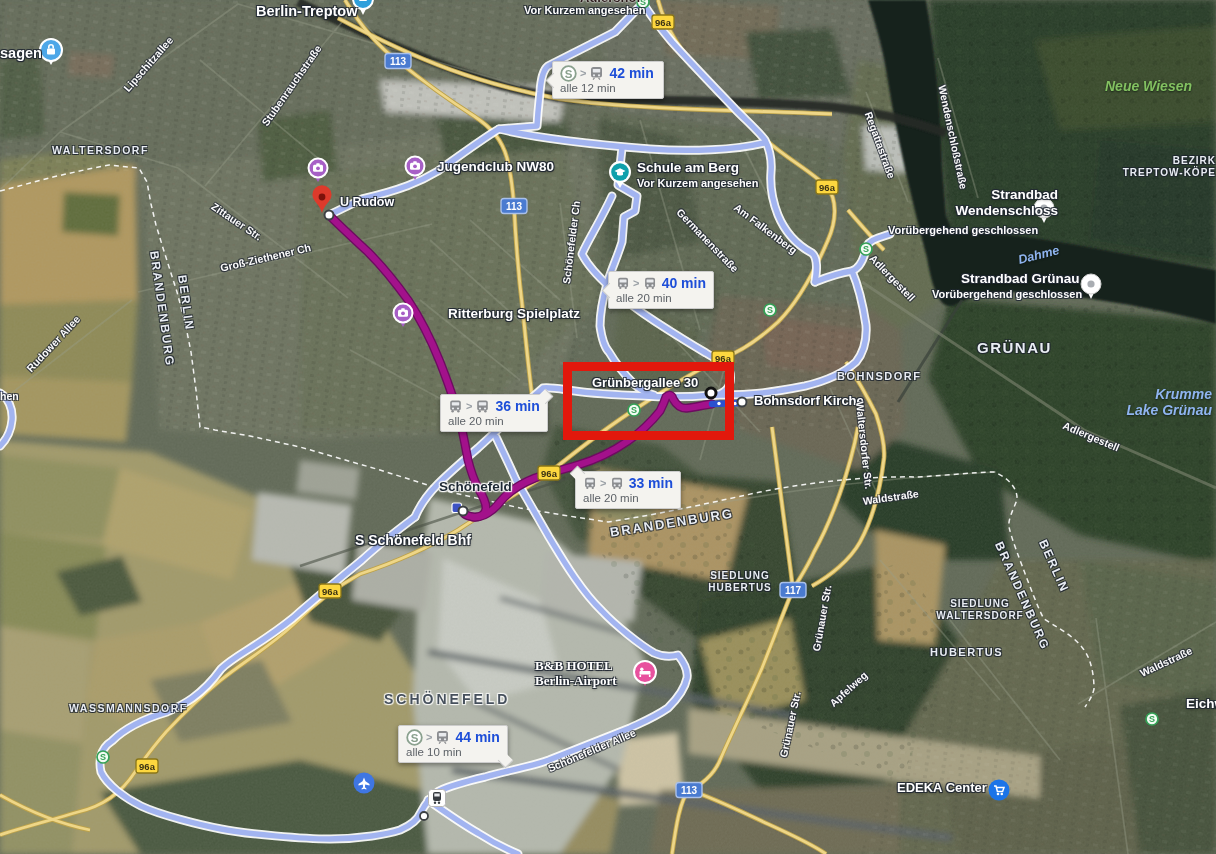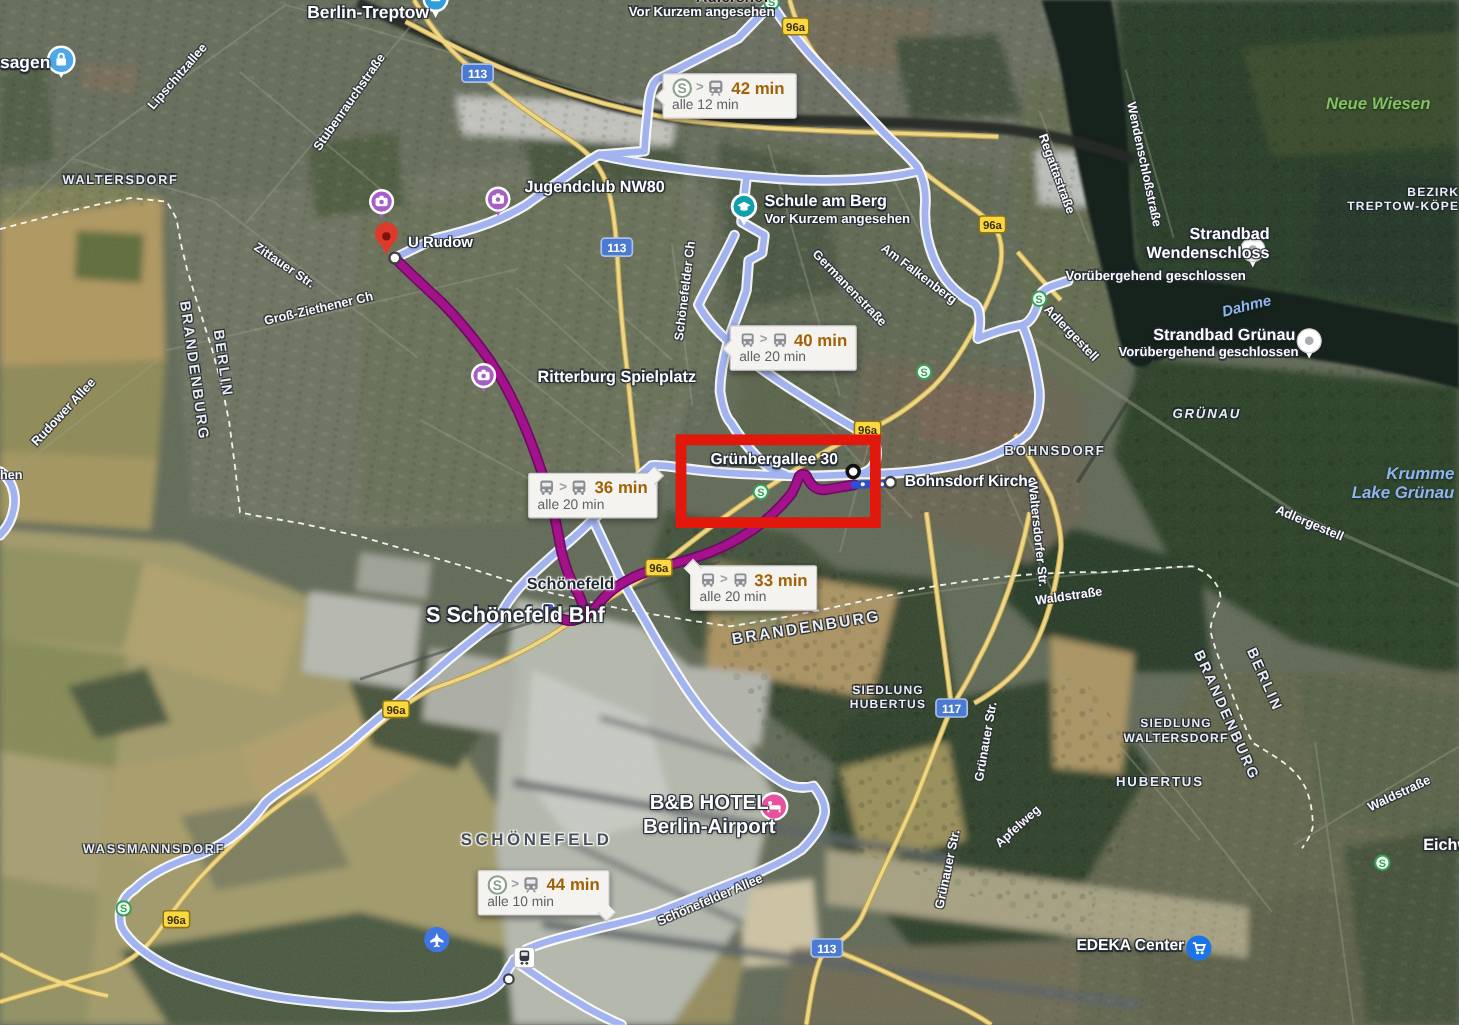--- a/index.html
+++ b/index.html
@@ -18,21 +18,21 @@
  text-shadow:-1px -1px 1px rgba(255,255,255,.9),1px -1px 1px rgba(255,255,255,.9),-1px 1px 1px rgba(255,255,255,.9),1px 1px 1px rgba(255,255,255,.9),0 0 3px #fff;}
 .graylbl{color:#46505c;font-weight:bold;font-size:14px;letter-spacing:3px;
  text-shadow:-1px -1px 1px rgba(255,255,255,.85),1px -1px 1px rgba(255,255,255,.85),-1px 1px 1px rgba(255,255,255,.85),1px 1px 1px rgba(255,255,255,.85);}
 .water{color:#8fb4ef;font-style:italic;font-size:12.5px;font-weight:bold;
  text-shadow:0 1px 2px rgba(10,20,15,.8);}
 .green{color:#83c161;font-style:italic;font-size:14px;font-weight:bold;
  text-shadow:0 1px 2px rgba(10,25,12,.8);}
 .bub{position:absolute;background:#f4f3ef;border:1px solid #ccc;border-radius:2px;
  box-shadow:0 2px 5px rgba(0,0,0,.4);padding:3px 7px 4px 7px;z-index:30;white-space:nowrap;}
 .bub .r1{display:flex;align-items:center;height:16px;flex-wrap:nowrap;}
-.bub .mins{font-size:14px;font-weight:bold;color:#a16207;margin-left:5px;}
+.bub .mins{font-size:14px;font-weight:bold;color:#1d4ed8;margin-left:5px;}
 .bub .r2{font-size:11.5px;color:#5d6267;margin-top:1px;}
 .bub .chev{color:#9aa0a6;font-size:11px;font-weight:bold;margin:0 3px;}
 .ptr{position:absolute;width:10px;height:10px;background:#f4f3ef;transform:rotate(45deg);}
 </style>
 </head>
 <body>
 <div class="wrap">
 <svg class="base" width="1216" height="854" viewBox="0 0 1216 854">
 <defs>
 <filter id="soft" x="-8%" y="-8%" width="116%" height="116%">
@@ -425,21 +425,21 @@
 <div style="position:absolute;left:563px;top:362px;width:171px;height:78px;border:9px solid #e2180c;box-sizing:border-box;z-index:20;"></div>
 
 <div class="L poi" style="left:256px;top:3px;font-size:14.5px;">Berlin-Treptow</div>
 
 <div class="L sub" style="left:524px;top:4px;">Vor Kurzem angesehen</div>
 
 <div class="L poi" style="left:580px;top:-9px;font-size:13px;color:#2b1a1a;text-shadow:0 0 2px #fff,0 0 2px #fff;">Adlershof</div>
 
 <div class="L poi" style="left:0px;top:45px;font-size:14.5px;">sagen</div>
 
-<div class="L poi" style="left:437px;top:148px;font-size:13.5px;text-align:center;">Jugendclub NW80</div>
+<div class="L poi" style="left:437px;top:159px;font-size:13.5px;text-align:center;">Jugendclub NW80</div>
 
 <div class="L poi" style="left:340px;top:195px;font-size:12.5px;">U Rudow</div>
 
 <div class="L poi" style="left:448px;top:306px;font-size:13.5px;">Ritterburg Spielplatz</div>
 
 <div class="L poi" style="left:637px;top:160px;font-size:13.5px;">Schule am Berg</div>
 
 <div class="L sub" style="left:637px;top:177px;">Vor Kurzem angesehen</div>
 
 <div class="L poi" style="left:928px;top:187px;width:130px;text-align:right;font-size:13.5px;">Strandbad<br>Wendenschloss</div>
@@ -449,23 +449,23 @@
 <div class="L poi" style="left:961px;top:271px;font-size:13.5px;">Strandbad Grünau</div>
 
 <div class="L sub" style="left:932px;top:288px;">Vorübergehend geschlossen</div>
 
 <div class="L poi" style="left:592px;top:376px;font-size:13px;z-index:21;">Grünbergallee 30</div>
 
 <div class="L poi" style="left:754px;top:394px;font-size:13px;text-align:center;">Bohnsdorf Kirche</div>
 
 <div class="L darklbl" style="left:439px;top:479px;">Schönefeld</div>
 
-<div class="L poi" style="left:355px;top:502px;font-size:18px;text-align:center;">S Schönefeld Bhf</div>
-
-<div class="L poi" style="left:535px;top:659px;width:112px;text-align:center;font-size:17px;">B&amp;B HOTEL<br>Berlin-Airport</div>
+<div class="L poi" style="left:355px;top:532px;font-size:14px;text-align:center;">S Schönefeld Bhf</div>
+
+<div class="L poi" style="left:535px;top:659px;width:112px;font-size:13px;font-family:Liberation Serif, serif;">B&amp;B HOTEL<br>Berlin-Airport</div>
 
 
 <div class="L poi" style="left:897px;top:781px;font-size:13px;">EDEKA Center</div>
 
 <div class="L poi" style="left:1186px;top:696px;font-size:13.5px;">Eichw</div>
 
 <div class="L area" style="left:52px;top:144px;">WALTERSDORF</div>
 
 <div class="L area" style="left:69px;top:702px;">WASSMANNSDORF</div>
 
@@ -482,21 +482,21 @@
 <div class="L area" style="left:1048px;top:538px;font-size:12px;letter-spacing:2px;transform:rotate(66deg);transform-origin:0 0;">BERLIN</div>
 
 <div class="L area" style="left:695px;top:570px;width:90px;text-align:center;font-size:10px;letter-spacing:1px;">SIEDLUNG<br>HUBERTUS</div>
 
 <div class="L area" style="left:930px;top:598px;width:100px;text-align:center;font-size:10px;letter-spacing:1px;">SIEDLUNG<br>WALTERSDORF</div>
 
 <div class="L area" style="left:930px;top:646px;font-size:11px;">HUBERTUS</div>
 
 <div class="L area" style="left:837px;top:370px;font-size:11px;">BOHNSDORF</div>
 
-<div class="L area" style="left:977px;top:339px;font-size:11px;font-style:italic;">GRÜNAU</div>
+<div class="L area" style="left:977px;top:339px;font-size:15px;">GRÜNAU</div>
 
 <div class="L area" style="left:1060px;top:155px;width:156px;text-align:right;font-size:10px;letter-spacing:1px;">BEZIRK<br>TREPTOW-KÖPE</div>
 
 <div class="L green" style="left:1105px;top:78px;">Neue Wiesen</div>
 
 <div class="L water" style="left:1080px;top:386px;width:132px;text-align:right;font-size:14px;">Krumme<br>Lake Grünau</div>
 
 <div class="L water" style="left:1018px;top:248px;transform:rotate(-14deg);">Dahme</div>
 
 <div class="L street" style="left:121px;top:86px;transform:rotate(-49deg);transform-origin:0 0;">Lipschitzallee</div>

